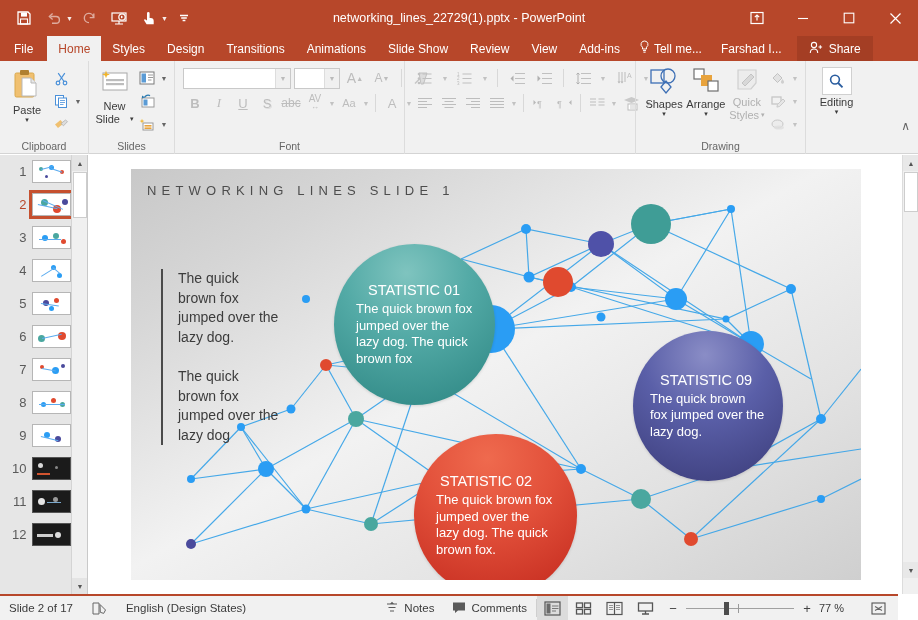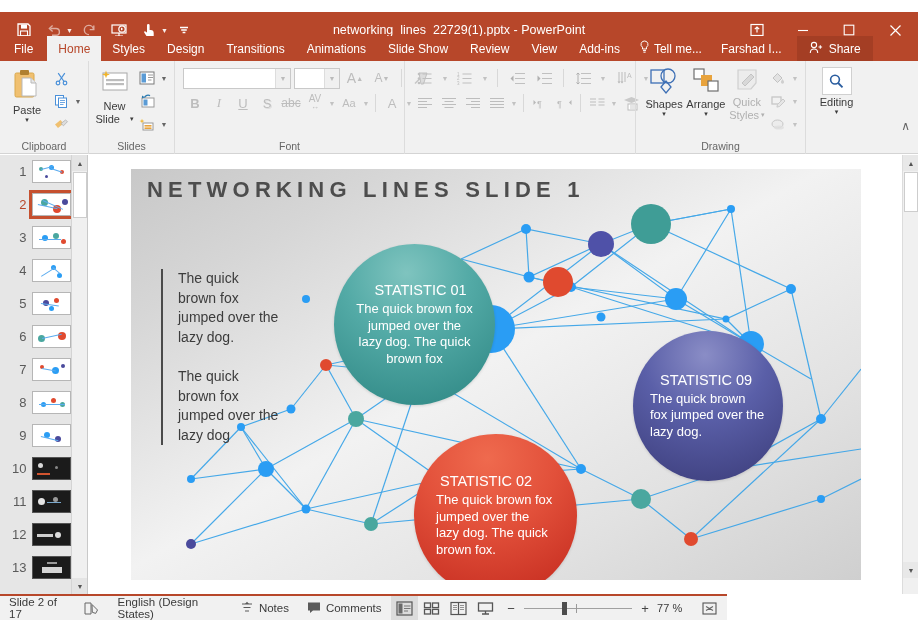--- a/index.html
+++ b/index.html
@@ -6,21 +6,21 @@
   html, body {
     width: 918px; height: 620px;
     font-family: "Liberation Sans", sans-serif;
     overflow: hidden;
     background: #ffffff;
   }
   #app { position: relative; width: 918px; height: 620px; }
 
   
   .titlebar {
-    position: absolute; left: 0; top: 12px; width: 918px; height: 36px;
+    position: absolute; left: 0; top: 0; width: 918px; height: 36px;
     background: #b7472a; color: #fff;
     display: flex; align-items: center; gap: 40px;
   }
   .qat { display: flex; align-items: center; padding-left: 10px; gap: 2px; }
   .qat-btn {
     width: 28px; height: 26px; display: flex; align-items: center; justify-content: center;
     color: #fff;
   }
   .qat-btn.dim { opacity: .55; }
   .qat-caret { font-size: 7px; margin-left: -4px; opacity: .9; }
@@ -135,22 +135,22 @@
   .slidearea {
     position: absolute; left: 88px; top: 155px; right: 16px; bottom: 26px;
     background: #fff; overflow: hidden;
   }
   .slide {
     position: absolute; left: 43px; top: 14px; width: 730px; height: 411px;
     background: linear-gradient(150deg, #c8c8c8 0%, #d6d6d6 18%, #f2f2f2 48%, #e2e2e2 75%, #cfcfcf 100%);
     overflow: hidden;
   }
   .slide-title {
-    position: absolute; left: 16px; top: 8px;
-    font-size: 22px; letter-spacing: 5.2px; color: #4d4d4d; white-space: nowrap; font-weight: bold;
+    position: absolute; left: 16px; top: 14px;
+    font-size: 13px; letter-spacing: 5.2px; color: #4d4d4d; white-space: nowrap;
   }
   .leftcopy {
     position: absolute; left: 30px; top: 100px; width: 118px;
     border-left: 2px solid #4a4a4a; padding-left: 15px;
   }
   .leftcopy p {
     font-size: 14px; line-height: 19.5px; color: #3c3c3c;
   }
   .leftcopy p + p { margin-top: 20px; }
 
@@ -160,21 +160,20 @@
     position: absolute; border-radius: 50%; color: #fff;
     display: flex; flex-direction: column; justify-content: center;
     box-shadow: 0 1px 3px rgba(0,0,0,.13);
   }
   .bubble .b-title { font-size: 14.5px; margin-bottom: 3px; }
   .bubble .b-body { font-size: 13px; line-height: 16.5px; }
   .b1 {
     left: 203px; top: 75px; width: 161px; height: 161px;
     background: radial-gradient(circle at 45% 18%, #7fc4bf 0%, #53aaa6 40%, #2b8481 100%);
     padding: 0 22px;
-    text-align: center;
   }
   .b1 .b-title { margin-left: 12px; }
   .b2 {
     left: 283px; top: 265px; width: 163px; height: 163px;
     background: radial-gradient(circle at 45% 15%, #ef6a4e 0%, #e2503a 42%, #c1271c 100%);
     padding: 0 22px;
   }
   .b2 .b-title { margin-left: 4px; }
   .b3 {
     left: 502px; top: 162px; width: 150px; height: 150px;
@@ -192,21 +191,21 @@
     position: absolute; left: 0; width: 16px; height: 16px;
     display: flex; align-items: center; justify-content: center; font-size: 7px; color: #555;
     background: #e8e8e8;
   }
   .vs-arrow.up { top: 0; }
   .vs-thumb { position: absolute; left: 1px; top: 17px; width: 14px; height: 40px; background: #fff; border: 1px solid #cdcdcd; }
   .vs-extra { position: absolute; left: 0; bottom: 16px; width: 16px; height: 16px; background: #e8e8e8; display:flex;align-items:center;justify-content:center;font-size:7px;color:#555;}
 
   
   .statusbar {
-    position: absolute; left: 0; bottom: 0; width: 727px; height: 26px;
+    position: absolute; left: 0; bottom: 0; width: 898px; height: 26px;
     background: #f1f1f1; border-top: 2px solid #b7472a;
     display: flex; align-items: center; font-size: 11.5px; color: #3b3b3b;
   }
   .sb-item { display: flex; align-items: center; gap: 5px; padding: 0 9px; height: 24px; }
   .sb-spacer { flex: 1; }
   .viewbtn {
     width: 31px; height: 24px; display: flex; align-items: center; justify-content: center;
     color: #444;
   }
   .viewbtn.active { background: #dcdcdc; }
@@ -765,27 +764,20 @@
           <i class="tmini" style="left:5px;top:7px;width:7px;height:7px;background:#e4e4e4"></i>
           <i class="tmini" style="left:20px;top:6px;width:5px;height:5px;background:#9a9a9a"></i>
           <i class="tline" style="left:14px;top:11px;width:14px;background:#7aa8cc"></i>
         </span>
       </div>
       <div class="thumb-item">
         <span class="thumb-num">12</span>
         <span class="thumb-frame dark">
           <i class="tbar" style="left:4px;top:10px;width:16px;height:3px;background:#cfcfcf"></i>
           <i class="tmini" style="left:22px;top:8px;width:6px;height:6px;background:#dcdcdc"></i>
-        </span>
-      </div>
-      <div class="thumb-item">
-        <span class="thumb-num">13</span>
-        <span class="thumb-frame dark">
-          <i class="tbar" style="left:9px;top:10px;width:20px;height:6px;background:#d5d5d5"></i>
-          <i class="tbar" style="left:14px;top:5px;width:10px;height:2px;background:#9a9a9a"></i>
         </span>
       </div>
     </div>
     <div class="thumb-scroll">
       <div class="ts-arrow up">▲</div>
       <div class="ts-thumb"></div>
       <div class="ts-arrow down">▼</div>
     </div>
   </div>
 

